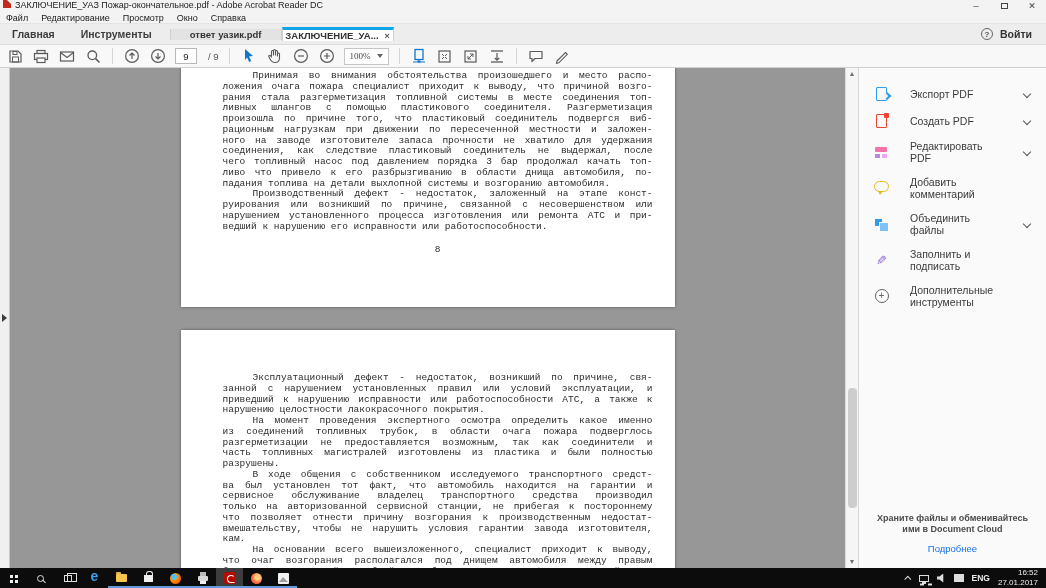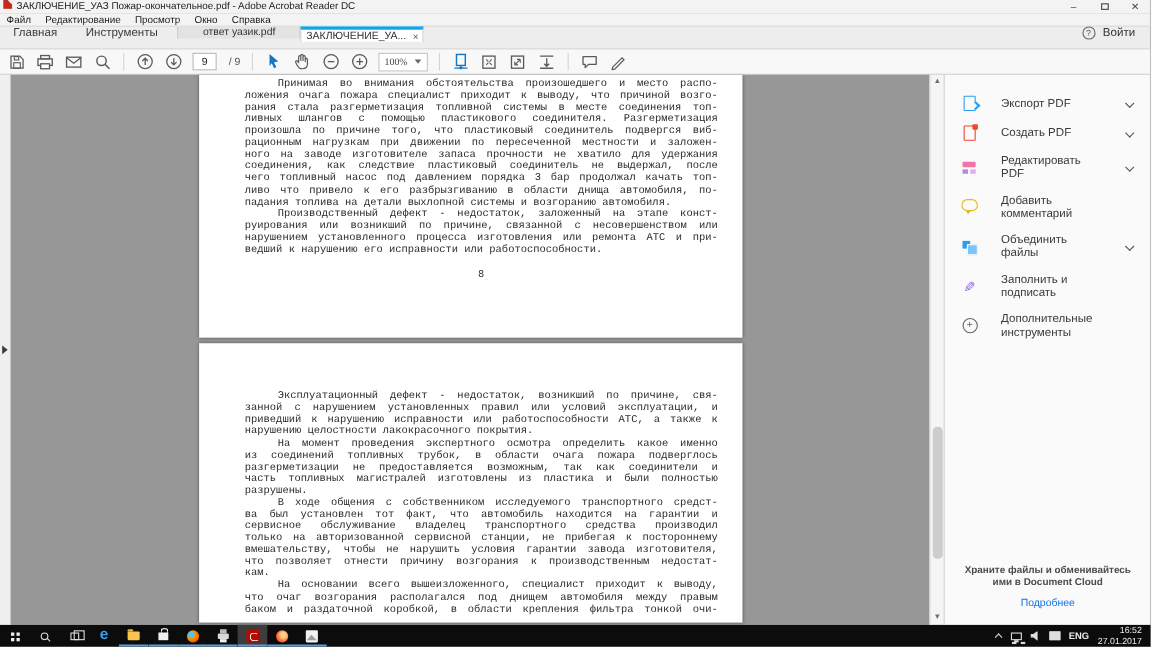--- a/index.html
+++ b/index.html
@@ -12,21 +12,21 @@
   .win-title { font-size:9px; color:#222; white-space:nowrap; }
   .win-controls { margin-left:auto; display:flex; height:100%; }
   .win-btn { width:28px; display:flex; align-items:center; justify-content:center; font-size:9px; color:#444; }
   .max-box { width:7px; height:6px; border:1px solid #444; }
 
   
   .menubar { height:12px; background:#f3f3f3; display:flex; align-items:center; gap:13px; padding-left:6px; font-size:9px; color:#1a1a1a; border-bottom:1px solid #e4e4e4; }
   .menu-item { white-space:nowrap; }
 
   
-  .tabbar { height:20px; background:#ededed; display:flex; align-items:flex-start; font-size:10.5px; color:#3c3c3c; }
+  .tabbar { height:20px; background:#ededed; display:flex; align-items:center; font-size:10.5px; color:#3c3c3c;font-weight:bold; }
   .tab-left { display:flex; align-items:center; gap:26px; padding:0 18px 0 12px; }
   .doc-tab { width:112px; display:flex; align-items:center; justify-content:center; gap:6px; font-size:9.5px; border-left:1px solid #cfcfcf; border-right:1px solid #cfcfcf; background:#e3e3e3; color:#333; }
   .doc-tab.active { background:#ffffff; border-top:3px solid #0ea5e9; }
   .tab-close { font-size:9px; color:#555; }
   .tab-right { margin-left:auto; display:flex; align-items:center; gap:7px; padding-right:14px; }
   .help-circle { width:12px; height:12px; border:1px solid #666; border-radius:50%; font-size:8px; color:#555; display:flex; align-items:center; justify-content:center; }
   .signin { font-size:10.5px; color:#333; }
 
   
   .toolbar { height:24px; background:#f8f8f8; border-top:1px solid #dcdcdc; border-bottom:1px solid #cfcfcf; display:flex; align-items:center; padding-left:6px; gap:8px; }
@@ -37,21 +37,21 @@
   .zoom-box { height:17px; border:1px solid #c6c6c6; background:#fff; display:flex; align-items:center; padding:0 5px; gap:6px; font-size:9px; color:#444;font-family:Liberation Serif, serif; }
   .caret-down { width:0; height:0; border-left:3px solid transparent; border-right:3px solid transparent; border-top:4px solid #666; }
 
   
   .workspace { display:flex; height:500px; }
   .left-strip { width:10px; background:#f0f0f0; border-right:1px solid #c9c9c9; display:flex; align-items:center; justify-content:center; }
   .strip-arrow { width:0; height:0; border-top:4px solid transparent; border-bottom:4px solid transparent; border-left:5px solid #3c3c3c; }
   .canvas { flex:1; background:#979797; overflow:hidden; }
   .page { width:494px; margin:0 auto; background:#fff; box-shadow:0 0 3px rgba(0,0,0,.4); font-family:"Liberation Mono","DejaVu Sans Mono",monospace; font-size:9.5px; line-height:10.75px; color:#2b2b2b; }
   .page8 { height:239px; padding:3px 22px 12px 42px; overflow:hidden; }
-  .page9 { height:254px; margin-top:5px; padding:43px 22px 0 42px; overflow:hidden; }
+  .page9 { height:254px; margin-top:23px; padding:43px 22px 0 42px; overflow:hidden; }
   .doc-line { text-align:justify; text-align-last:justify; }
   .doc-line.ind { text-indent:30px; }
   .doc-line.last { text-align-last:left; }
   .page-number { text-align:center; text-align-last:center; margin-top:13px; }
 
   
   .scrollcol { width:13px; background:#f5f5f5; border-left:1px solid #ddd; position:relative; }
   .scroll-arrow { position:absolute; left:0; width:100%; text-align:center; font-size:7px; color:#707070; line-height:10px; }
   .scroll-thumb { position:absolute; left:2px; width:9px; top:64%; height:24%; background:#cdcdcd; border-radius:4px; }
 
@@ -298,22 +298,22 @@
         <div class="doc-line last">нарушению целостности лакокрасочного покрытия.</div>
         <div class="doc-line ind">На момент проведения экспертного осмотра определить какое именно</div>
         <div class="doc-line">из соединений топливных трубок, в области очага пожара подверглось</div>
         <div class="doc-line">разгерметизации не предоставляется возможным, так как соединители и</div>
         <div class="doc-line">часть топливных магистралей изготовлены из пластика и были полностью</div>
         <div class="doc-line last">разрушены.</div>
         <div class="doc-line ind">В ходе общения с собственником исследуемого транспортного средст-</div>
         <div class="doc-line">ва был установлен тот факт, что автомобиль находится на гарантии и</div>
         <div class="doc-line">сервисное обслуживание владелец транспортного средства производил</div>
         <div class="doc-line">только на авторизованной сервисной станции, не прибегая к постороннему</div>
+        <div class="doc-line">что позволяет отнести причину возгорания к производственным недостат-</div>
         <div class="doc-line">вмешательству, чтобы не нарушить условия гарантии завода изготовителя,</div>
-        <div class="doc-line">что позволяет отнести причину возгорания к производственным недостат-</div>
         <div class="doc-line last">кам.</div>
         <div class="doc-line ind">На основании всего вышеизложенного, специалист приходит к выводу,</div>
         <div class="doc-line">что очаг возгорания располагался под днищем автомобиля между правым</div>
         <div class="doc-line">баком и раздаточной коробкой, в области крепления фильтра тонкой очи-</div>
       </div>
   </div>
 
   <div class="scrollcol">
     <span class="scroll-arrow" style="top:1px">▲</span>
     <span class="scroll-thumb"></span>

